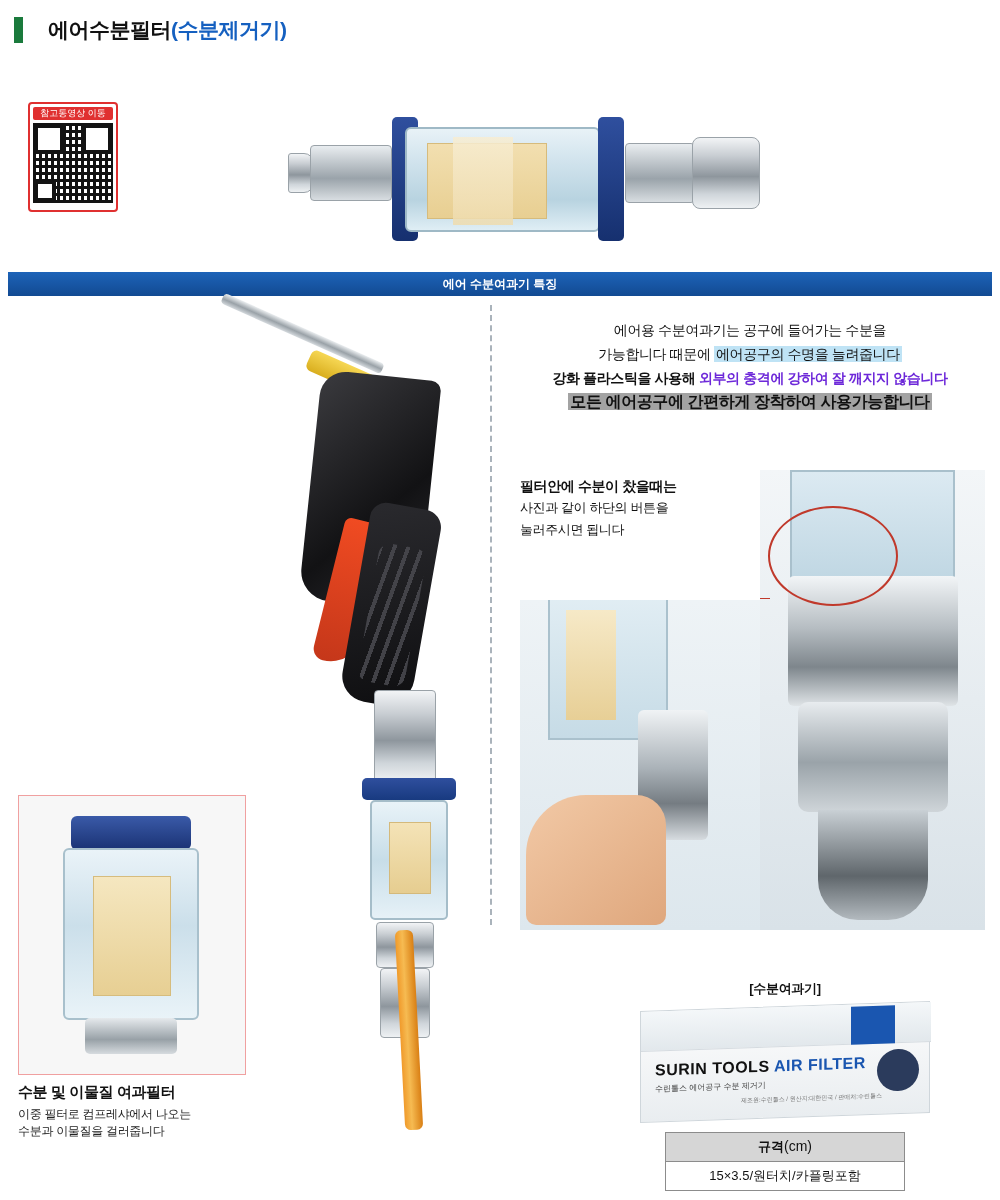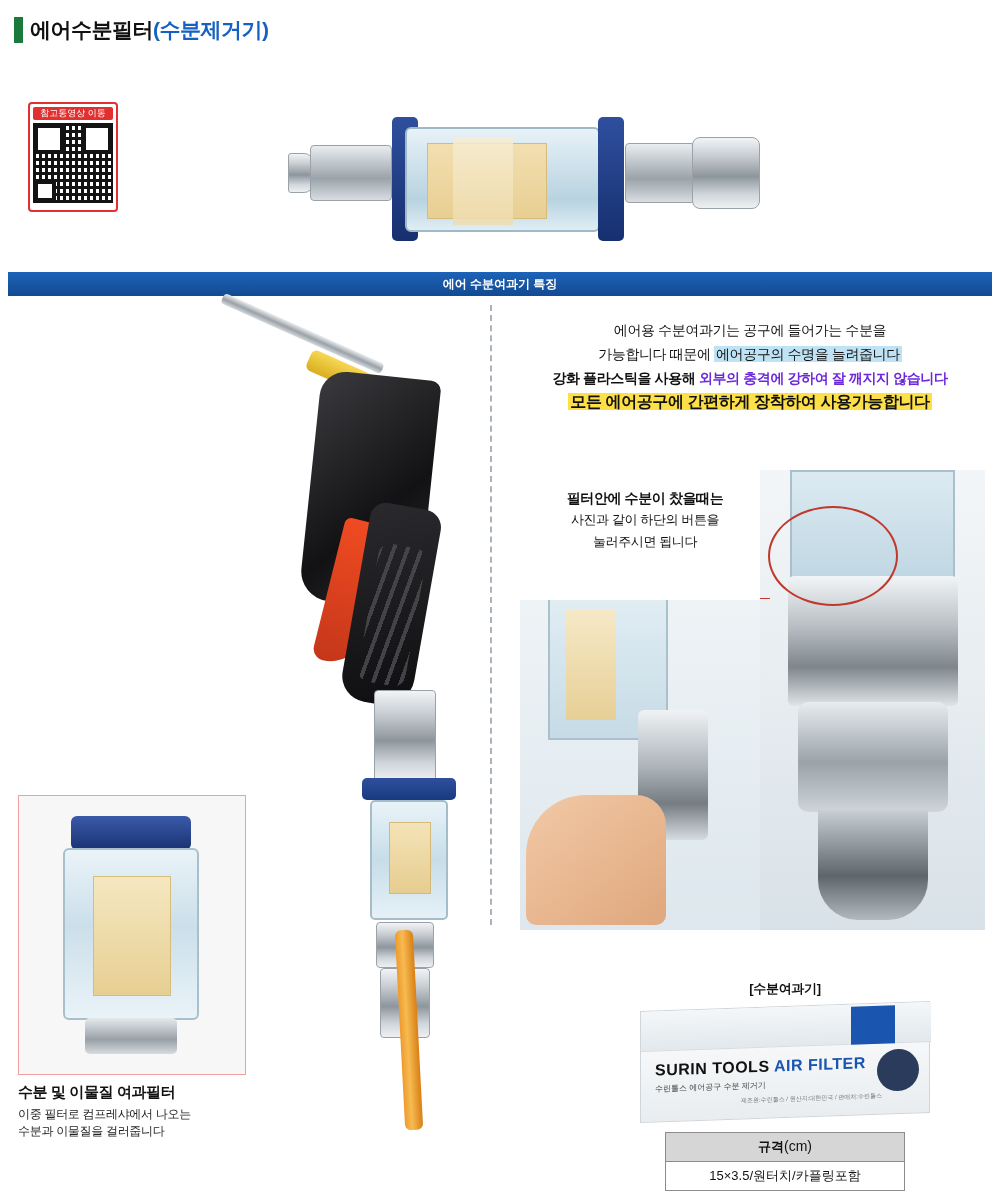--- a/index.html
+++ b/index.html
@@ -10,21 +10,21 @@
     background:#ffffff;
     color:#111;
     position:relative;
     overflow:hidden;
   }
 
   
   .page-header {
     position:absolute; left:0; top:0; width:1000px; height:62px;
   }
-  .title-bar { position:absolute; left:14px; top:16px; display:flex; align-items:center; }
+  .title-bar { position:absolute; left:14px; top:16px; display:flex; align-items:center;gap:18px; }
   .title-accent { width:9px; height:26px; background:#1a7a3c; margin-right:7px; }
   .title-text {
     font-size:21px; font-weight:bold; letter-spacing:-0.5px; color:#111;
     white-space:nowrap;
   }
   .title-text .blue { color:#1560c0; }
 
   
   .hero { position:absolute; left:0; top:62px; width:1000px; height:210px; }
 
@@ -211,24 +211,24 @@
   }
 
   
   .right-text { position:absolute; left:515px; top:18px; width:470px; text-align:center; }
   .rt-line { font-size:14px; line-height:24px; letter-spacing:-0.4px; color:#111; }
   .rt-line.l1 { font-size:14px; }
   .rt-line.l3 { font-weight:bold; }
   .rt-line.l4 { font-weight:bold; font-size:16px; }
   .hl-blue   { background:#bfe3f5; padding:0 2px; }
   .hl-red    { color:#6d28d9; font-weight:bold; }
-  .hl-yellow { background:#fde047; padding:0 2px; }
-
-  
-  .right-instr { position:absolute; left:520px; top:190px; width:250px;text-align:center; }
+  .hl-yellow { background:#a3a3a3; padding:0 2px; }
+
+  
+  .right-instr { position:absolute; left:520px; top:178px; width:250px; }
   .ri-title { font-size:14px; font-weight:bold; letter-spacing:-0.4px; }
   .ri-line  { font-size:13px; line-height:20px; letter-spacing:-0.4px; margin-top:2px; }
 
   
   .photo-right-big {
     position:absolute; left:760px; top:170px; width:225px; height:460px;
     background:linear-gradient(180deg,#f3f6f8,#d9e2e8);
     overflow:hidden;
   }
   .prb-glass {

